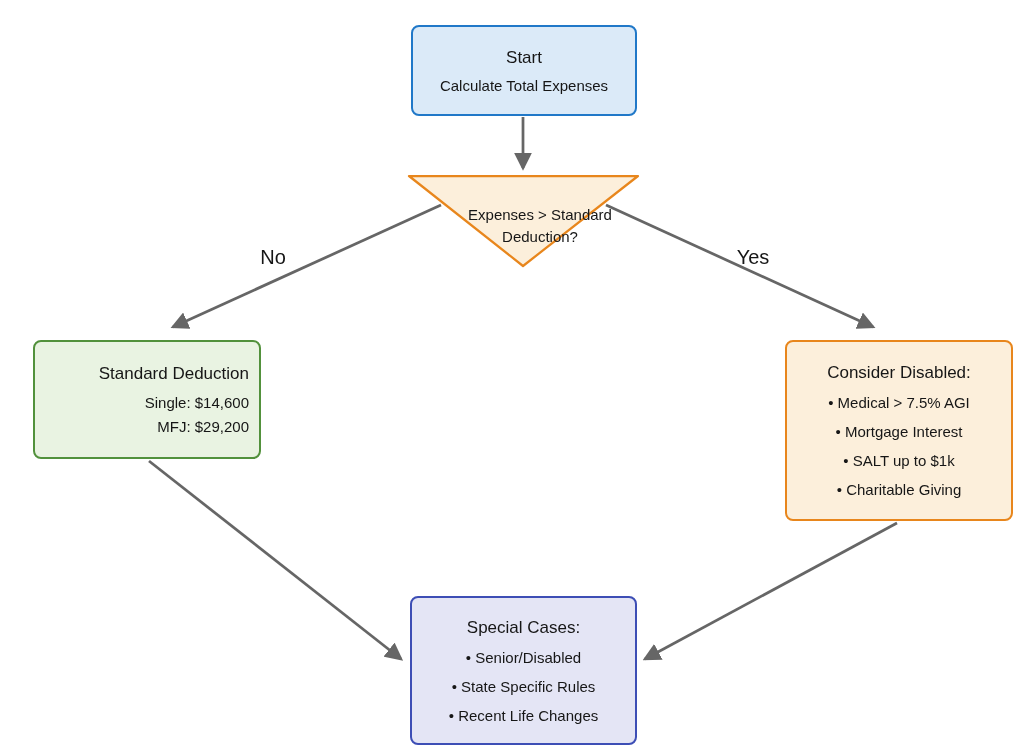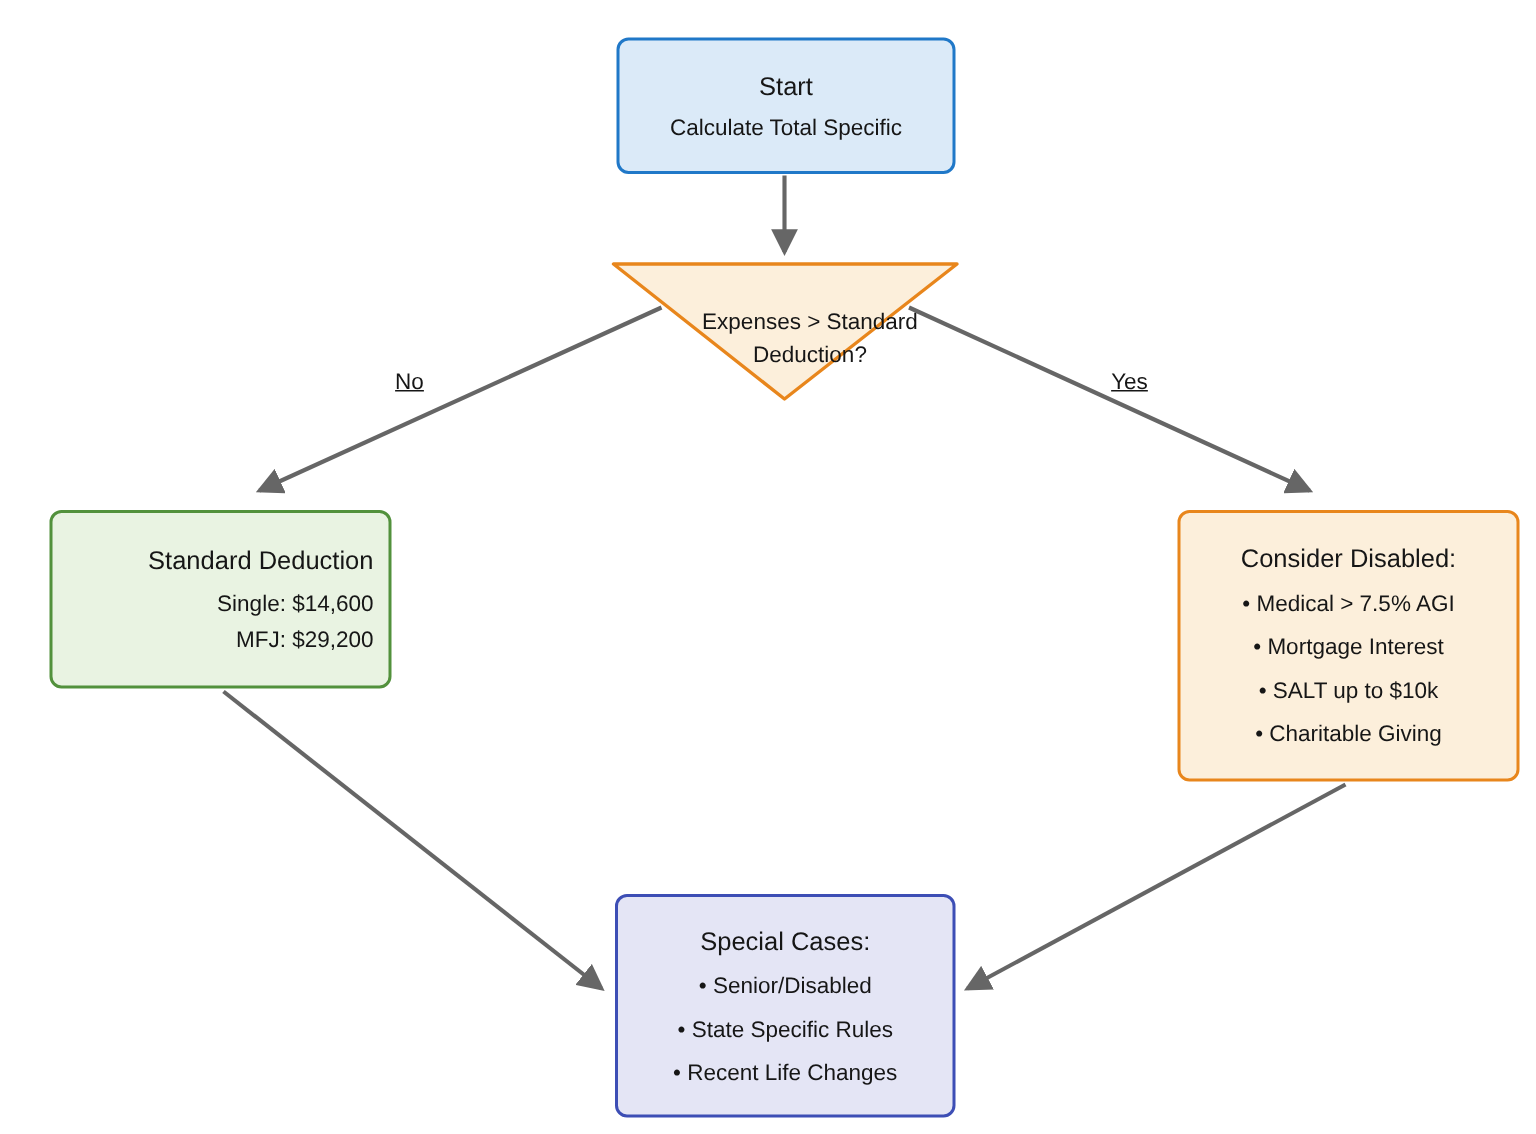--- a/index.html
+++ b/index.html
@@ -46,21 +46,21 @@
                  background: var(--purple-fill, #e4e5f5); border-color: var(--purple-border, #3d4eb5); gap: 10px; justify-content: center; }
 
   .decision-label {
     position: absolute; left: 379px; top: 204px; width: 300px;
     text-align: center;
   }
   .decision-label .node-line { line-height: 22px; }
 
   .edge-label {
     position: absolute; width: 64px;
-    font-size: 15px; text-align: center; text-decoration: underline;
+    font-size: 20px; text-align: center;
   }
   .edge-label-no  { left: 230px; top: 246px; }
   .edge-label-yes { left: 710px; top: 246px; }
 </style>
 </head>
 <body>
 
 <div class="canvas">
 
   <svg class="connectors" width="1024" height="756" viewBox="0 0 1024 756">
@@ -72,42 +72,42 @@
     <line class="connector" x1="512" y1="117" x2="512" y2="168" marker-end="url(#arrowhead)"></line>
     <line class="connector" x1="430" y1="205" x2="162" y2="327" marker-end="url(#arrowhead)"></line>
     <line class="connector" x1="595" y1="205" x2="862" y2="327" marker-end="url(#arrowhead)"></line>
     <line class="connector" x1="138" y1="461" x2="390" y2="659" marker-end="url(#arrowhead)"></line>
     <line class="connector" x1="886" y1="523" x2="634" y2="659" marker-end="url(#arrowhead)"></line>
     <polygon class="decision-shape" points="398,176 627,176 512,266"></polygon>
   </svg>
 
   <div class="node node-start">
     <div class="node-title">Start</div>
-    <div class="node-line">Calculate Total Specific</div>
+    <div class="node-line">Calculate Total Expenses</div>
   </div>
 
   <div class="decision-label">
     <div class="node-line">Expenses &gt; Standard</div>
     <div class="node-line">Deduction?</div>
   </div>
 
   <div class="edge-label edge-label-no">No</div>
   <div class="edge-label edge-label-yes">Yes</div>
 
   <div class="node node-green">
     <div class="node-title">Standard Deduction</div>
     <div class="node-line">Single: $14,600</div>
     <div class="node-line">MFJ: $29,200</div>
   </div>
 
   <div class="node node-orange">
     <div class="node-title">Consider Disabled:</div>
     <div class="node-line">• Medical &gt; 7.5% AGI</div>
     <div class="node-line">• Mortgage Interest</div>
-    <div class="node-line">• SALT up to $10k</div>
+    <div class="node-line">• SALT up to $1k</div>
     <div class="node-line">• Charitable Giving</div>
   </div>
 
   <div class="node node-purple">
     <div class="node-title">Special Cases:</div>
     <div class="node-line">• Senior/Disabled</div>
     <div class="node-line">• State Specific Rules</div>
     <div class="node-line">• Recent Life Changes</div>
   </div>
 

